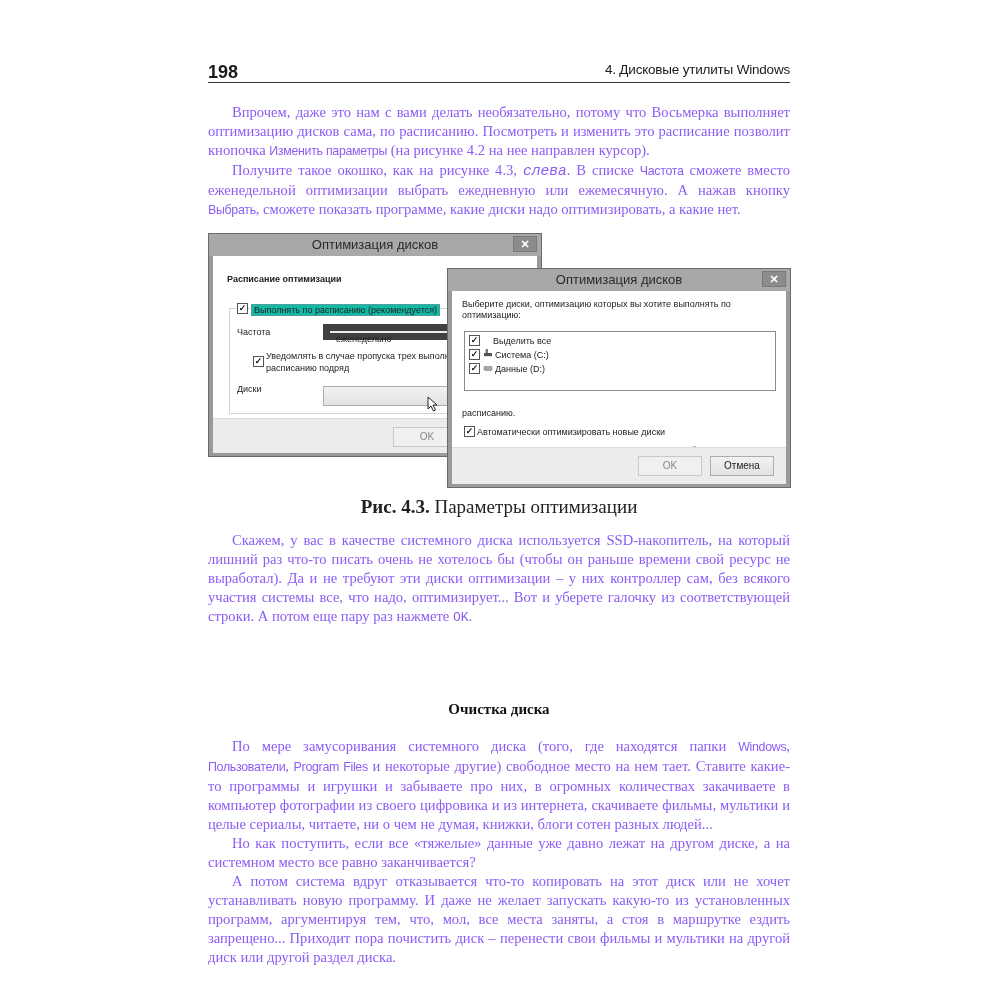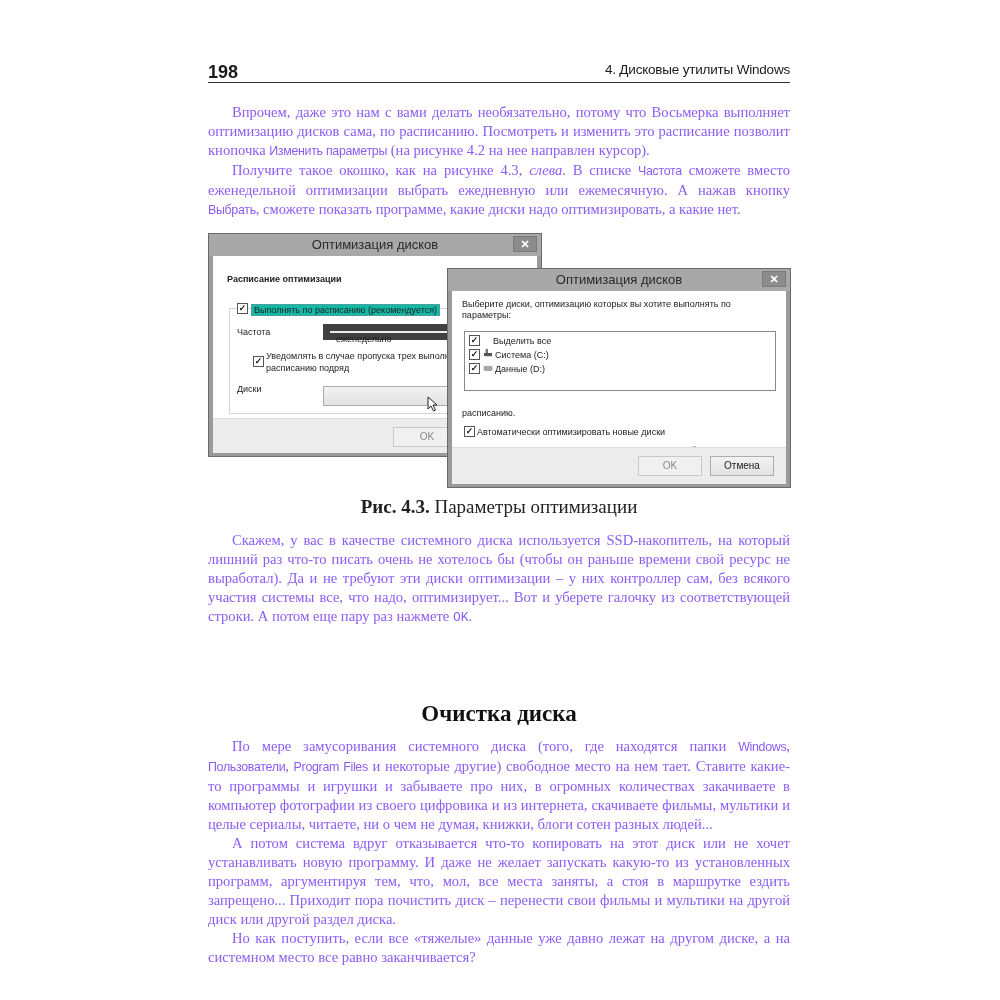--- a/index.html
+++ b/index.html
@@ -3,25 +3,25 @@
   <meta charset="utf-8">
   <style>
     html, body { margin: 0; padding: 0; background: #ffffff; }
     body { width: 1000px; height: 1000px; position: relative; overflow: hidden; color: #1a1a1a; }
     .page-header { position: absolute; left: 208px; top: 62px; width: 582px; height: 20px; border-bottom: 1.5px solid #333; }
     .page-num { position: absolute; left: 0; top: 0; font-family: "Liberation Sans", sans-serif; font-weight: bold; font-size: 18px; }
     .running-head { position: absolute; right: 0; top: 0; font-family: "Liberation Sans", sans-serif; font-size: 13.5px; letter-spacing: -0.2px; }
     .text-block { position: absolute; left: 208px; width: 582px; font-family: "Liberation Serif", serif; font-size: 14.6px; line-height: 19px; text-align: justify; color: #8b5cf6; }
     .text-block p { margin: 0; text-indent: 24px; }
     .ui { font-family: "Liberation Sans", sans-serif; font-size: 12.4px; letter-spacing: -0.3px; }
-    .it { font-style: italic; }
+    .it { font-style: italic; font-family: Liberation Mono, monospace; }
     .mono { font-family: "Liberation Mono", monospace; font-size: 13px; }
     .caption { position: absolute; left: 208px; top: 496px; width: 582px; text-align: center; font-family: "Liberation Serif", serif; font-size: 19px; color: #222; }
     .caption b { font-weight: bold; }
-    .section-title { position: absolute; left: 208px; top: 701px; width: 582px; text-align: center; font-family: "Liberation Serif", serif; font-weight: bold; font-size: 23px; color: #111; }
+    .section-title { position: absolute; left: 208px; top: 701px; width: 582px; text-align: center; font-family: "Liberation Serif", serif; font-weight: bold; font-size: 15px; color: #111; }
 
     
     .dlg { position: absolute; background: #9a9a9a; border: 1px solid #6a6a6a; font-family: "Liberation Sans", sans-serif; color: #222; }
     .dlg-title { position: absolute; left: 0; right: 0; top: 0; height: 22px; text-align: center; font-size: 13px; line-height: 22px; color: #2a2a2a; background: #a8a8a8; }
     .dlg-close { position: absolute; top: 2px; width: 22px; height: 14px; background: #8c8c8c; border: 1px solid #7a7a7a; color: #fff; font-size: 11px; line-height: 14px; text-align: center; font-weight: bold; }
     .dlg-body { position: absolute; background: #fff; }
     .dlg-footer { position: absolute; background: #ececec; border-top: 1px solid #dcdcdc; }
     .btn { position: absolute; height: 18px; border: 1px solid #adadad; background: linear-gradient(#f2f2f2, #e2e2e2); font-size: 10px; line-height: 18px; text-align: center; color: #222; }
     .btn.disabled { color: #888; background: #f0f0f0; border-color: #c8c8c8; }
     .lbl { position: absolute; font-size: 9px; color: #222; white-space: nowrap; }
@@ -70,21 +70,21 @@
   <div class="dlg-footer" style="left:4px; top:184px; width:324px; height:34px;">
     <div class="btn disabled" style="left:180px; top:8px; width:66px;">OK</div>
   </div>
 </div>
 
 <div class="dlg" style="left:447px; top:268px; width:342px; height:218px;">
   <div class="dlg-title">Оптимизация дисков</div>
   <div class="dlg-close" style="left:314px;">✕</div>
   <div class="dlg-body" style="left:4px; top:22px; width:334px; height:156px;">
     <div class="lbl" style="left:10px; top:8px;">Выберите диски, оптимизацию которых вы хотите выполнять по</div>
-    <div class="lbl" style="left:10px; top:19px;">параметры:</div>
+    <div class="lbl" style="left:10px; top:19px;">оптимизацию:</div>
     <div class="listbox" style="left:12px; top:40px; width:310px; height:58px;">
       <div class="chk" style="left:4px; top:3px;">✓</div>
       <div class="lbl" style="left:28px; top:4px;">Выделить все</div>
       <div class="chk" style="left:4px; top:17px;">✓</div>
       <svg class="drive-icon" style="left:17px; top:17px;" viewBox="0 0 12 10">
           <rect x="1" y="5" width="10" height="4" fill="#555"></rect>
           <rect x="3" y="0" width="3" height="5" fill="#777"></rect>
         </svg>
       <div class="lbl" style="left:30px; top:18px;">Система (C:)</div>
       <div class="chk" style="left:4px; top:31px;">✓</div>
@@ -106,15 +106,15 @@
 
 <div class="caption"><b>Рис. 4.3.</b><span> Параметры оптимизации</span></div>
 
 <div class="text-block" style="top:531px;">
   <p><span>Скажем, у вас в качестве системного диска используется SSD-накопитель, на который лишний раз что-то писать очень не хотелось бы (чтобы он раньше времени свой ресурс не выработал). Да и не требуют эти диски оптимизации – у них контроллер сам, без всякого участия системы все, что надо, оптимизирует... Вот и уберете галочку из соответствующей строки. А потом еще пару раз нажмете </span><span class="mono">OK</span><span>.</span></p>
 </div>
 
 <div class="section-title">Очистка диска</div>
 <div class="text-block" style="top:737px;">
   <p><span>По мере замусоривания системного диска (того, где находятся папки </span><span class="ui">Windows</span><span>, </span><span class="ui">Пользователи</span><span>, </span><span class="ui">Program Files</span><span> и некоторые другие) свободное место на нем тает. Ставите какие-то программы и игрушки и забываете про них, в огромных количествах закачиваете в компьютер фотографии из своего цифровика и из интернета, скачиваете фильмы, мультики и целые сериалы, читаете, ни о чем не думая, книжки, блоги сотен разных людей...</span></p>
+  <p>Но как поступить, если все «тяжелые» данные уже давно лежат на другом диске, а на системном место все равно заканчивается?</p>
   <p>А потом система вдруг отказывается что-то копировать на этот диск или не хочет устанавливать новую программу. И даже не желает запускать какую-то из установленных программ, аргументируя тем, что, мол, все места заняты, а стоя в маршрутке ездить запрещено... Приходит пора почистить диск – перенести свои фильмы и мультики на другой диск или другой раздел диска.</p>
-  <p>Но как поступить, если все «тяжелые» данные уже давно лежат на другом диске, а на системном место все равно заканчивается?</p>
 </div>
 
 </body></html>

